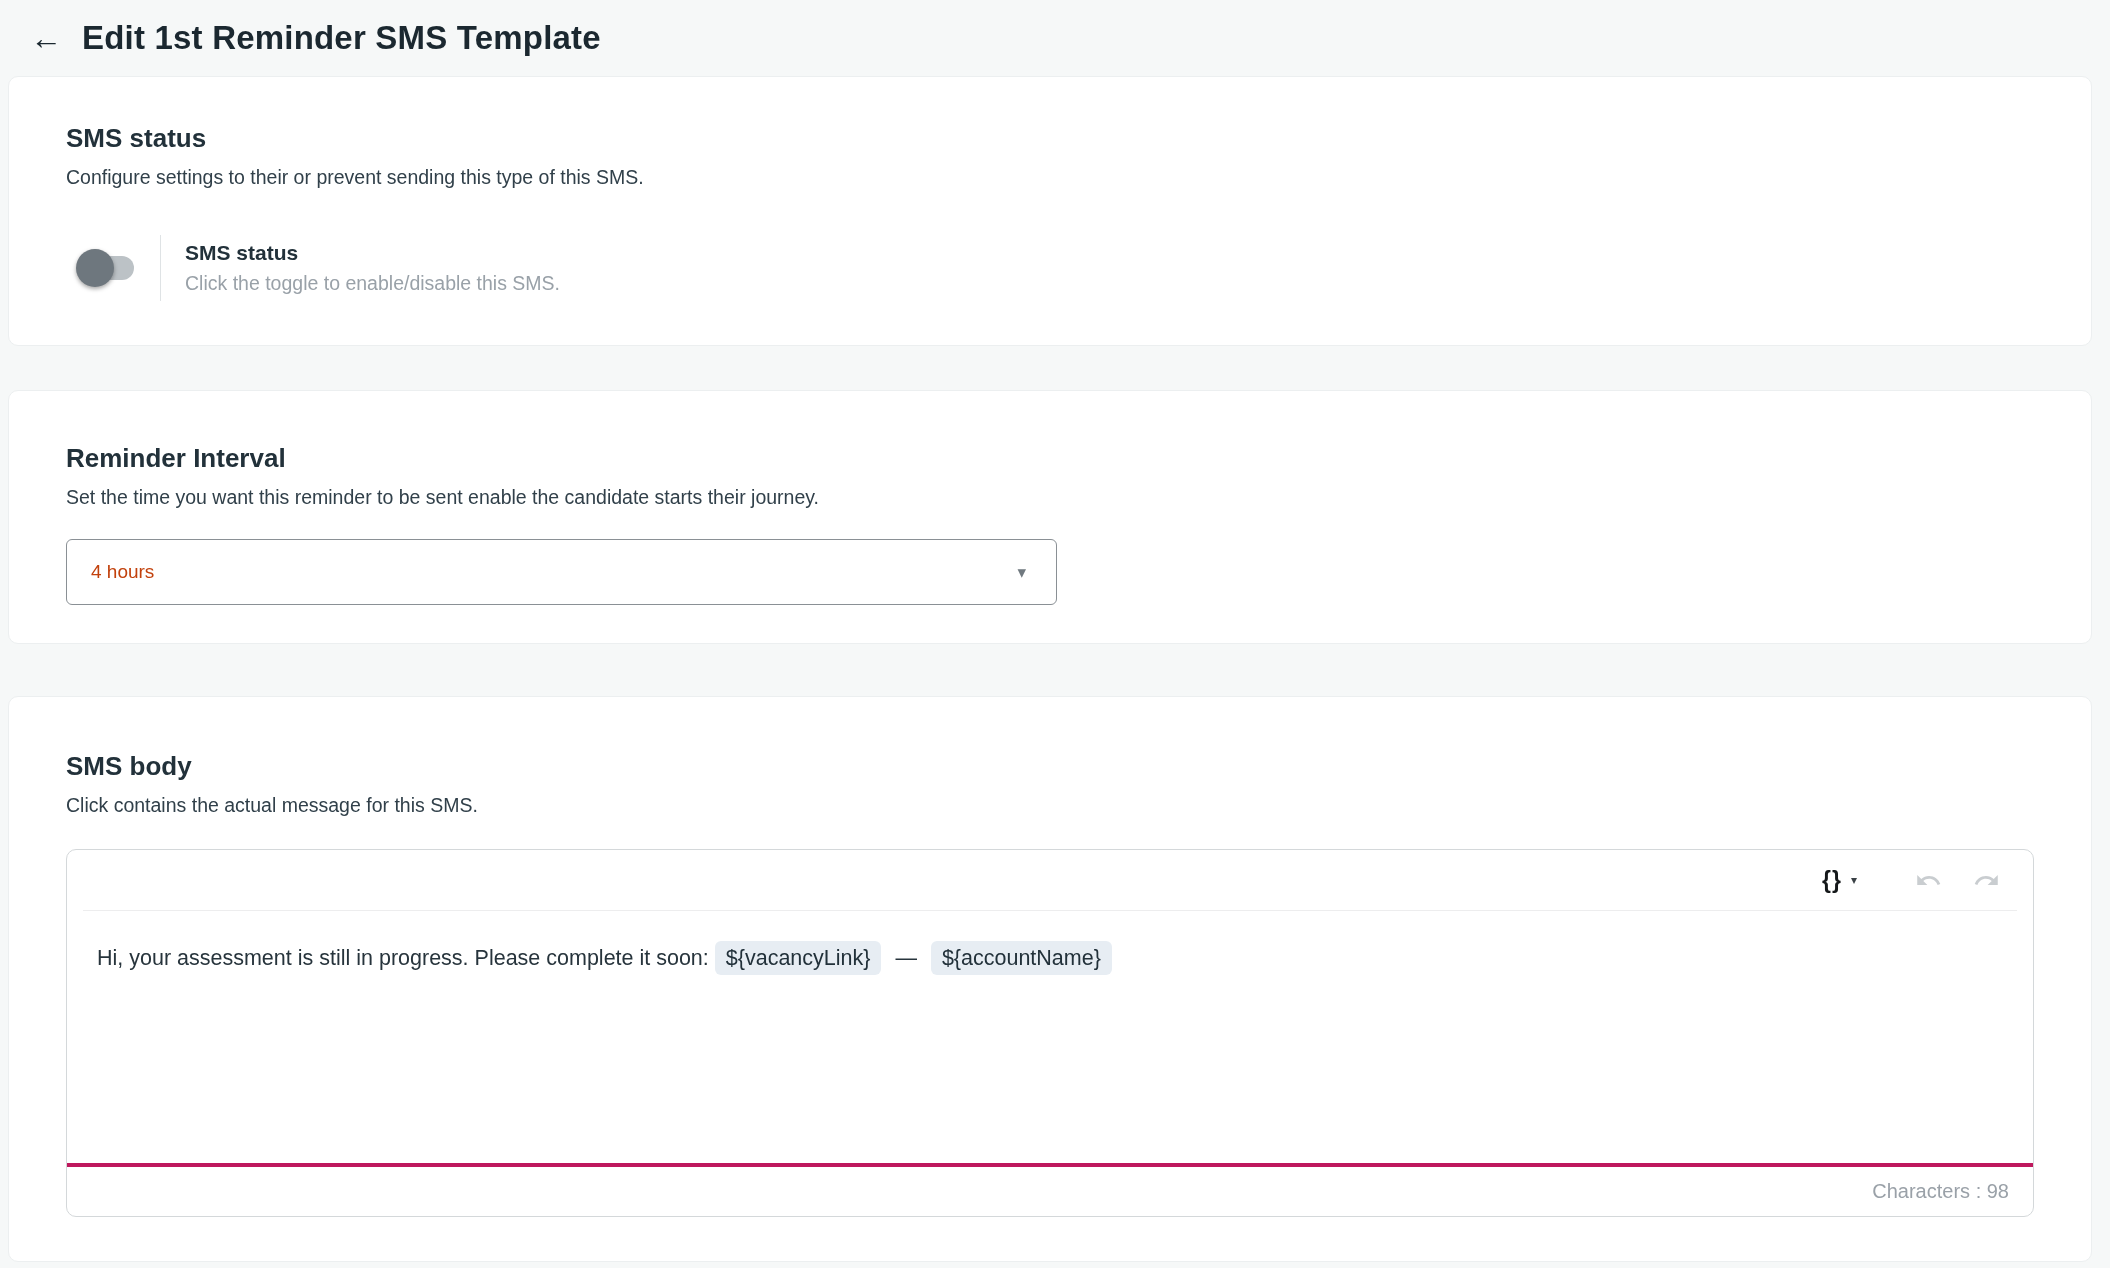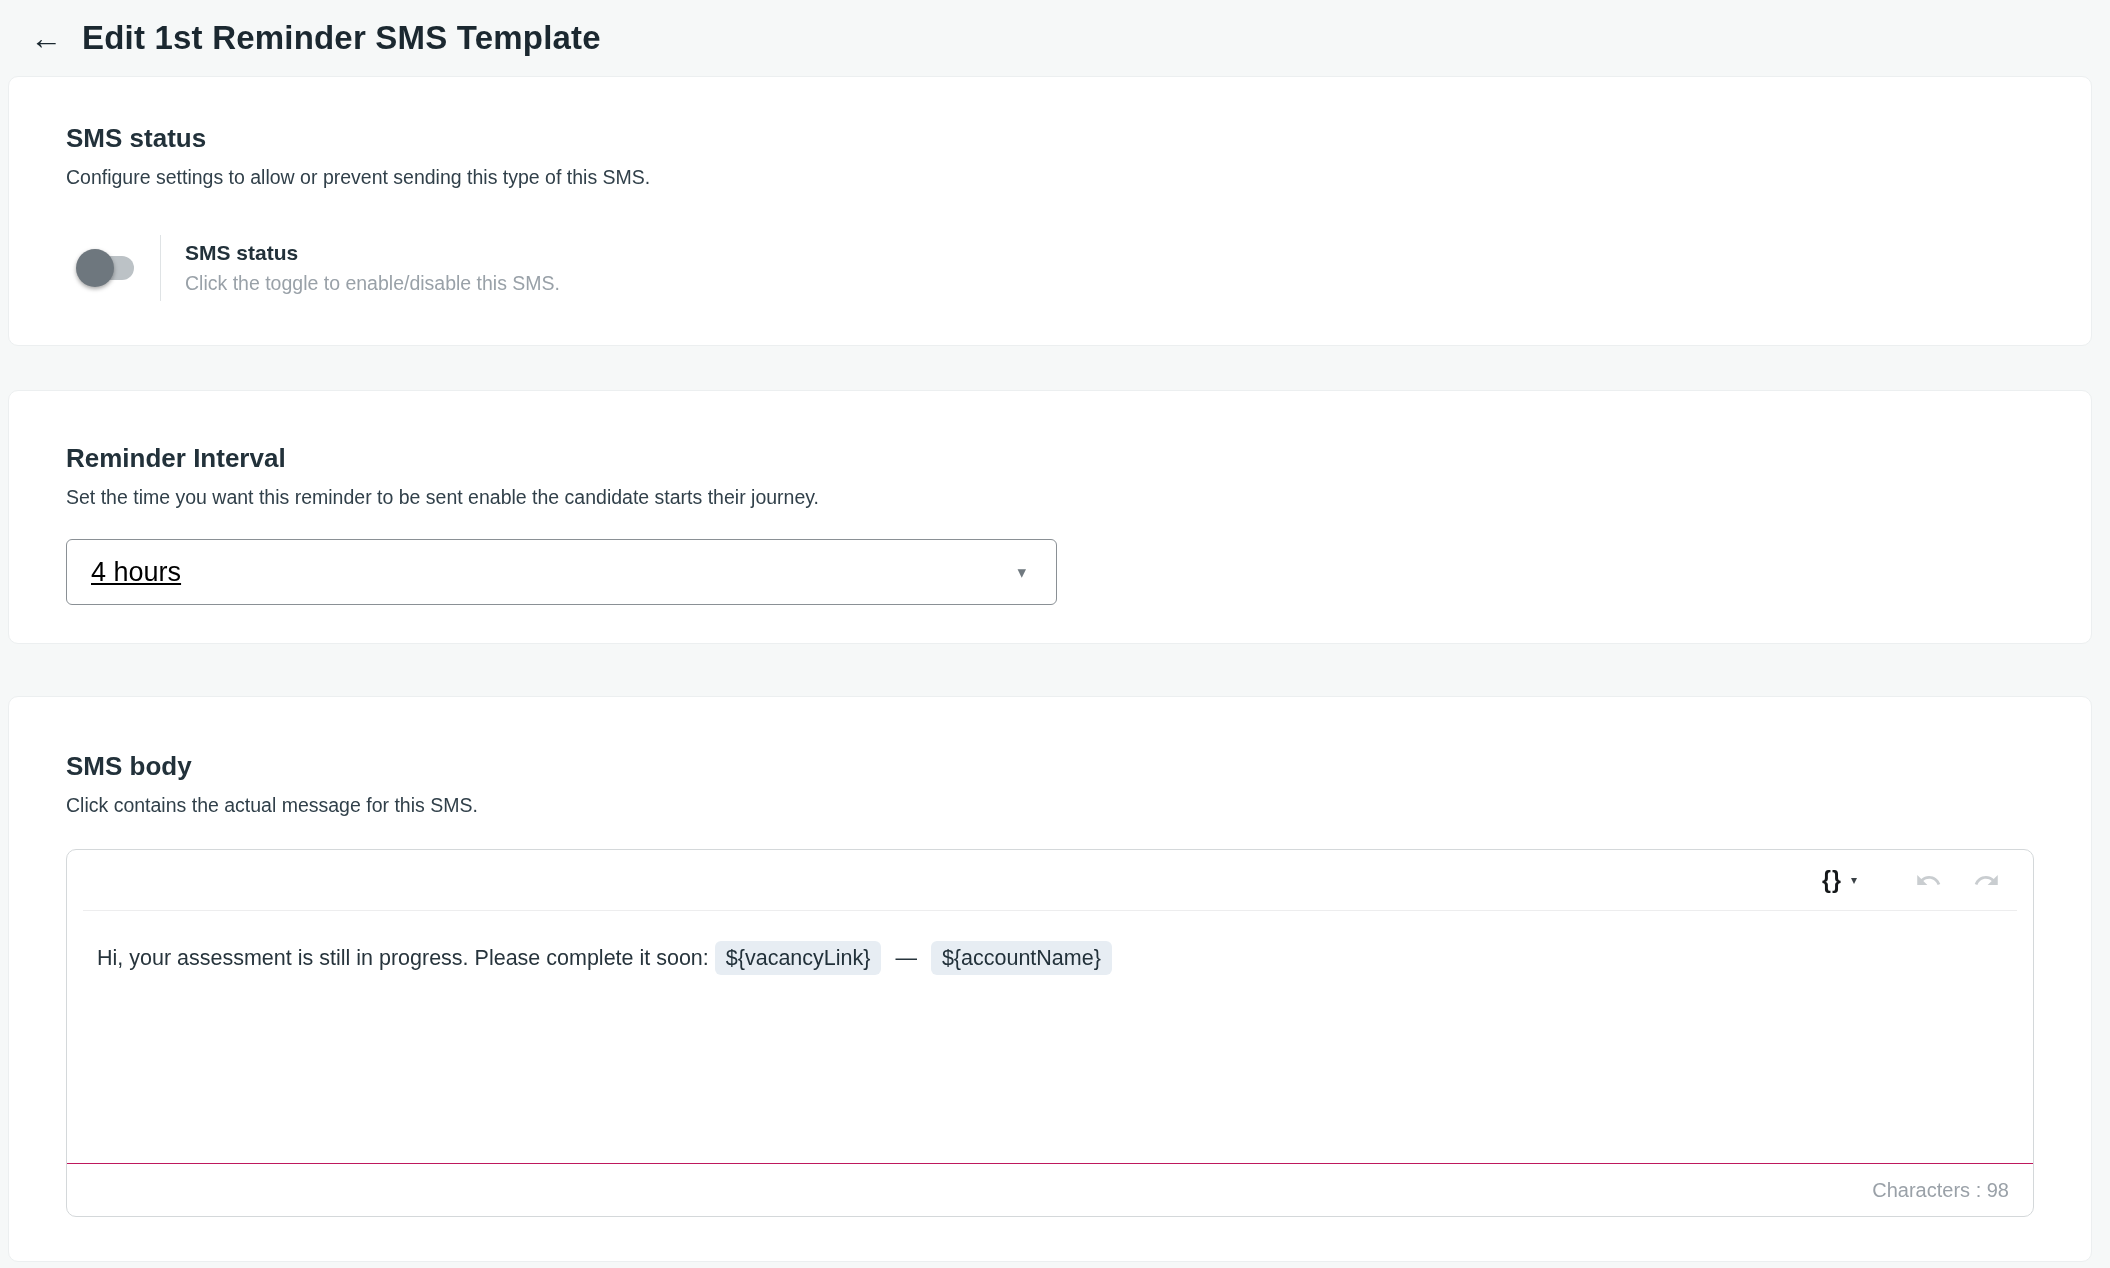--- a/index.html
+++ b/index.html
@@ -76,21 +76,21 @@
   .card-interval { padding: 52px 57px 38px 57px; margin-bottom: 52px; }
   .select-box {
     margin-top: 30px;
     width: 991px; height: 66px;
     border: 1px solid #8a9095; border-radius: 6px;
     background: #ffffff;
     display: flex; align-items: center;
     padding: 0 30px 0 24px;
     cursor: pointer;
   }
-  .select-value { font-size: 27px; color: #000000; flex: 1; text-decoration: underline; }
+  .select-value { font-size: 19px; color: #c2410c; flex: 1; }
   .select-caret { font-size: 17px; color: #70797f; line-height: 1; }
 
   
   .card-sms-body { padding: 54px 57px 44px 57px; }
   .editor {
     margin-top: 32px;
     border: 1px solid #d4d8da;
     border-radius: 10px;
     background: #ffffff;
   }
@@ -119,40 +119,40 @@
   }
   .var-pill {
     background: #e7edf3;
     border-radius: 6px;
     padding: 5px 11px;
     color: #22313a;
     white-space: nowrap;
   }
   .msg-sep { margin: 0 8px; color: #27343c; }
   .editor-footer {
-    border-top: 1px solid #be185d;
+    border-top: 4px solid #be185d;
     height: 53px;
     display: flex; align-items: center; justify-content: flex-end;
     padding-right: 24px;
   }
   .char-count { font-size: 20px; color: #9aa1a8; }
 </style>
 </head>
 <body>
 
 <header class="page-header">
   <button class="back-btn">←</button>
   <h1 class="page-title">Edit 1st Reminder SMS Template</h1>
 </header>
 
 <main class="content">
 
   <section class="card card-sms-status">
     <h2>SMS status</h2>
-    <p class="card-desc">Configure settings to allow or prevent sending this type of this SMS.</p>
+    <p class="card-desc">Configure settings to their or prevent sending this type of this SMS.</p>
 
     <div class="toggle-row">
       <button class="toggle" role="switch" aria-checked="false">
         <span class="knob"></span>
       </button>
       <span class="toggle-divider"></span>
       <div class="toggle-text">
         <div class="toggle-label">SMS status</div>
         <div class="toggle-help">Click the toggle to enable/disable this SMS.</div>
       </div>

